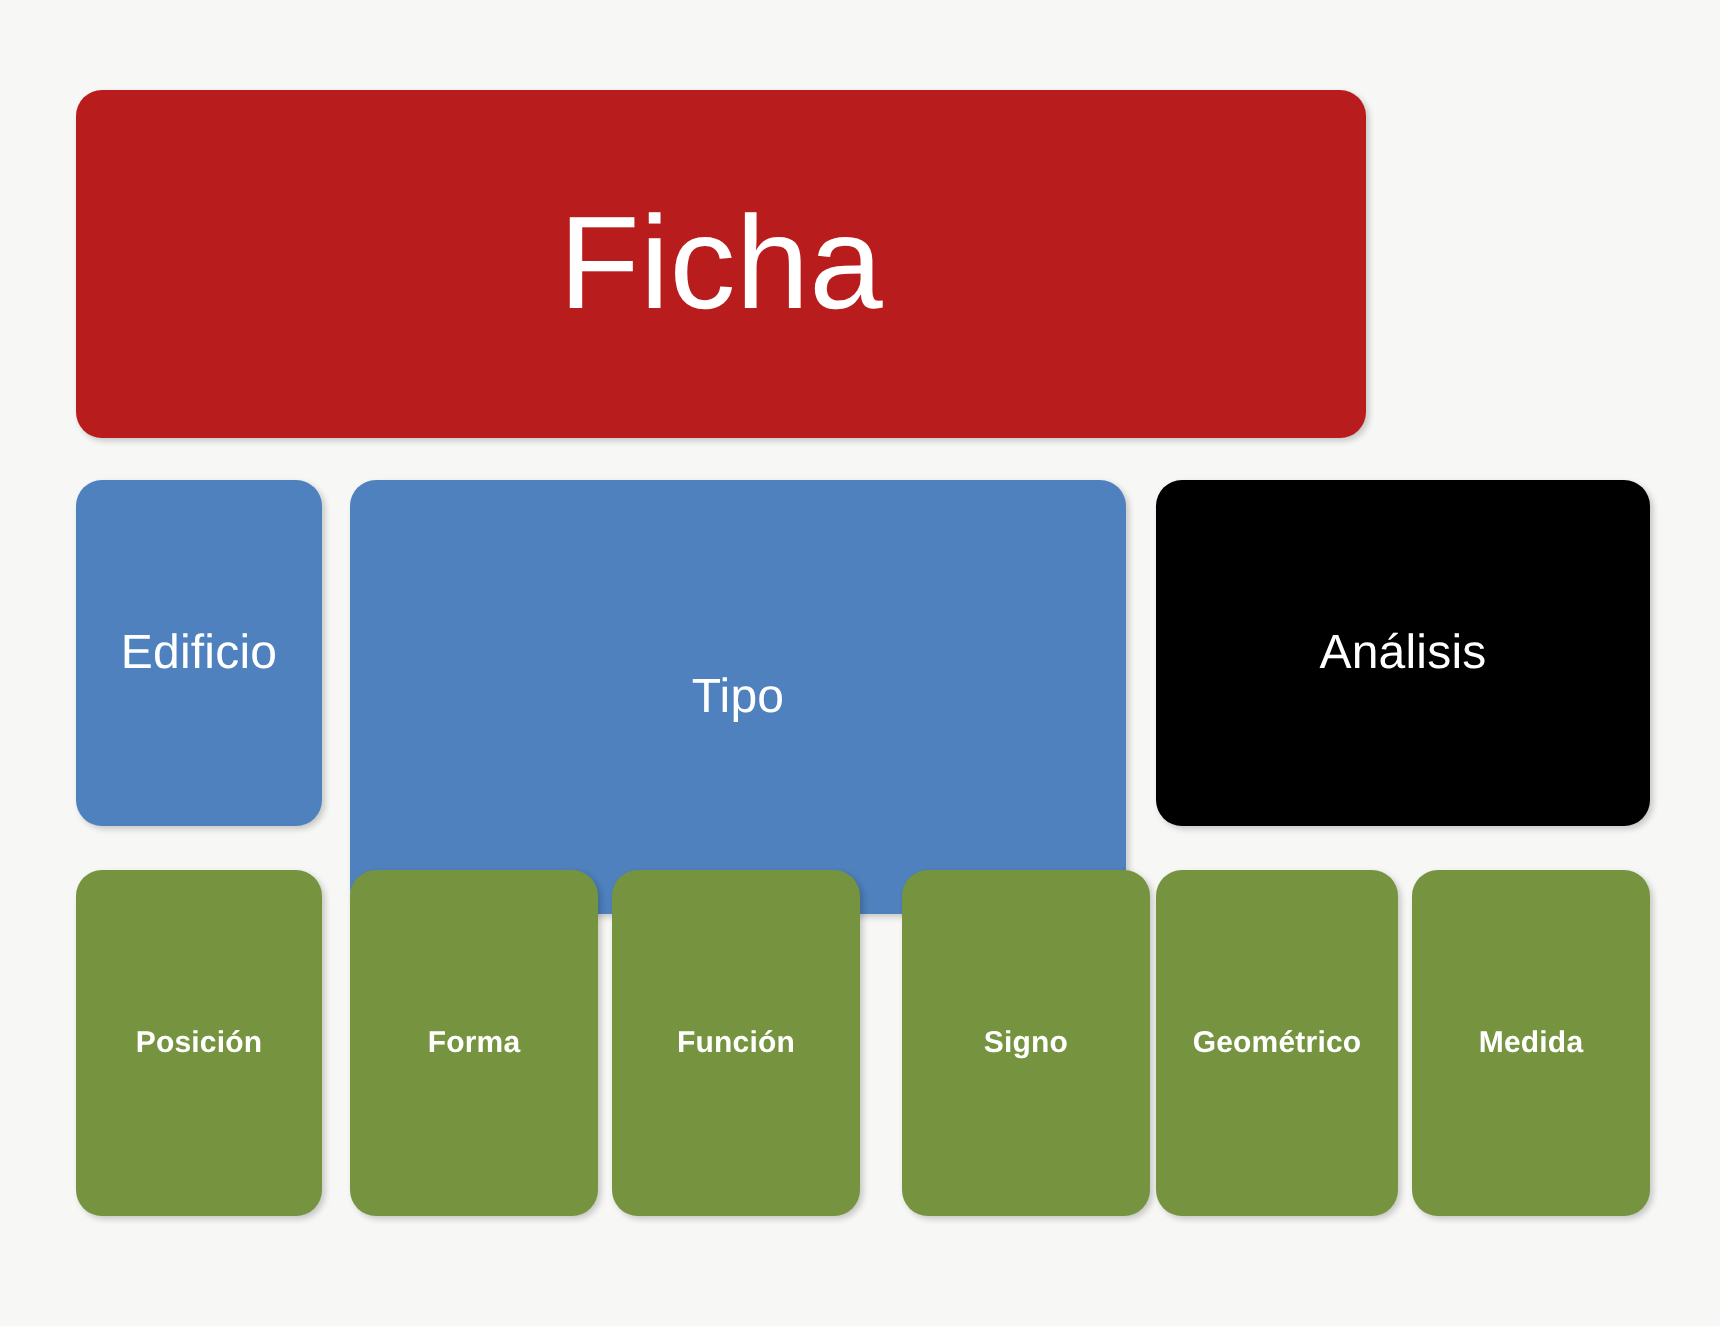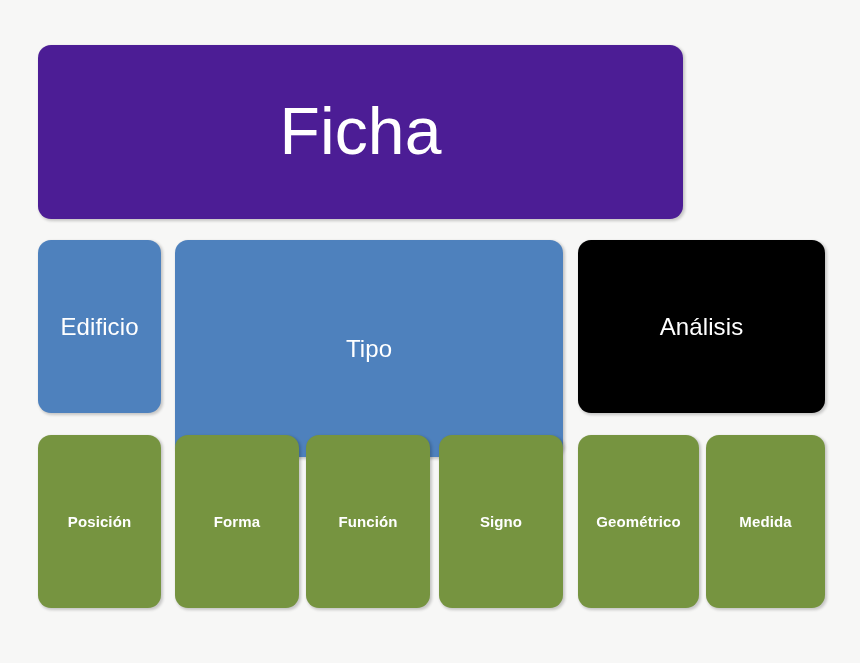--- a/index.html
+++ b/index.html
@@ -47,21 +47,21 @@
   }
   .label {
     display: block;
   }
 </style>
 </head>
 <body style="background: rgb(247, 247, 246); width: 860px; height: 663px;">
 
 <div id="diagram" style="width: 860px; height: 663px;">
 
-  <div class="node level-root" style="left: 38px; top: 45px; width: 645px; height: 174px; background: #4c1d95;">
+  <div class="node level-root" style="left: 38px; top: 45px; width: 645px; height: 174px; background: #b91c1c;">
     <span class="label">Ficha</span>
   </div>
 
   <div class="node level-mid" style="left: 38px; top: 240px; width: 123px; height: 173px; background: rgb(78, 129, 189);">
     <span class="label">Edificio</span>
   </div>
 
   <div class="node level-mid" style="left: 175px; top: 240px; width: 388px; height: 217px; background: rgb(78, 129, 189);">
     <span class="label">Tipo</span>
   </div>
@@ -75,21 +75,21 @@
   </div>
 
   <div class="node level-leaf" style="left: 175px; top: 435px; width: 124px; height: 173px; background: rgb(118, 148, 64);">
     <span class="label">Forma</span>
   </div>
 
   <div class="node level-leaf" style="left: 306px; top: 435px; width: 124px; height: 173px; background: rgb(118, 148, 64);">
     <span class="label">Función</span>
   </div>
 
-  <div class="node level-leaf" style="left: 439px; top: 435px; width: 124px; height: 173px; background: rgb(118, 148, 64);">
+  <div class="node level-leaf" style="left: 451px; top: 435px; width: 124px; height: 173px; background: rgb(118, 148, 64);">
     <span class="label">Signo</span>
   </div>
 
   <div class="node level-leaf" style="left: 578px; top: 435px; width: 121px; height: 173px; background: rgb(118, 148, 64);">
     <span class="label">Geométrico</span>
   </div>
 
   <div class="node level-leaf" style="left: 706px; top: 435px; width: 119px; height: 173px; background: rgb(118, 148, 64);">
     <span class="label">Medida</span>
   </div>

